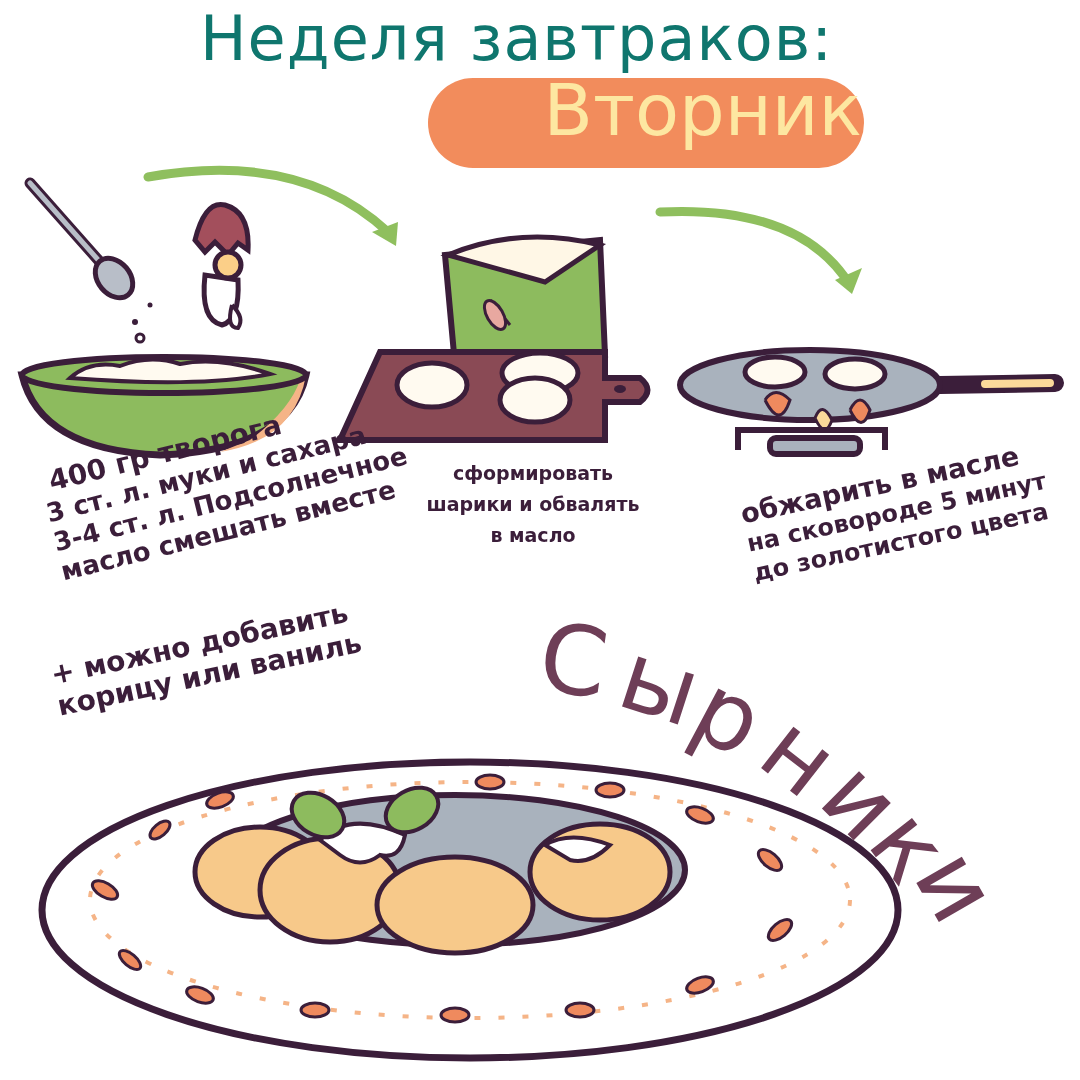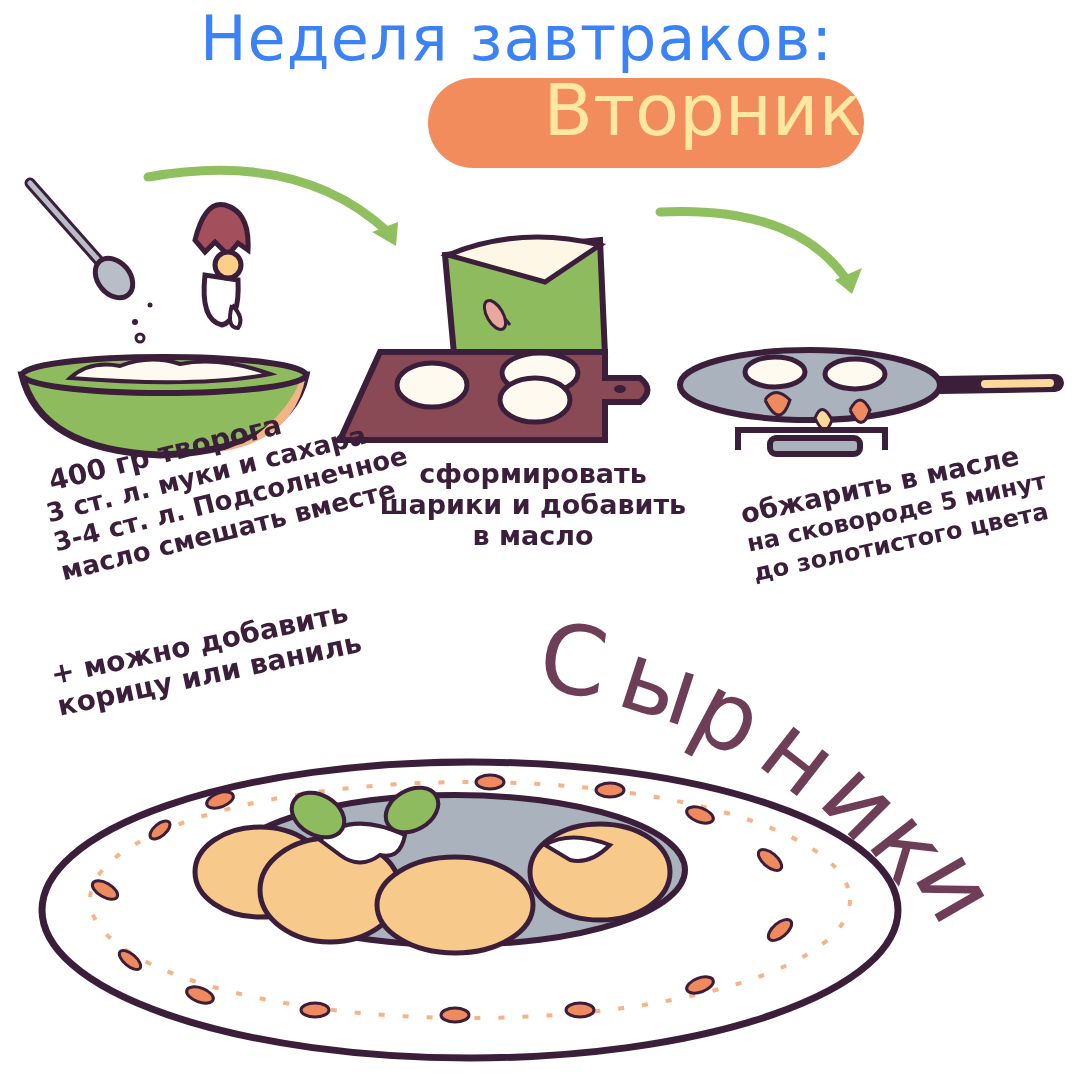--- a/index.html
+++ b/index.html
@@ -1,25 +1,25 @@
 <!DOCTYPE html>
 <html><head>
 <meta charset="utf-8">
 <style>
   html, body { margin:0; padding:0; background:#ffffff; }
   body { width:1080px; height:1080px; position:relative; overflow:hidden; font-family:"DejaVu Sans", sans-serif; }
   .abs { position:absolute; }
-  .title-line1 { left:200px; top:2px; font-size:62px; color:#3b82f6; letter-spacing:1px; white-space:nowrap; }
+  .title-line1 { left:200px; top:2px; font-size:62px; color:#0f766e; letter-spacing:1px; white-space:nowrap; }
   .title-pill { left:428px; top:78px; width:436px; height:90px; background:#f28c5c; border-radius:45px; }
   .title-line2 { left:430px; top:68px; width:432px; text-align:right; font-size:72px; color:#fde7a1; white-space:nowrap; }
   .step-text { color:#3b1e3a; font-weight:bold; font-size:26px; line-height:30px; white-space:nowrap; }
   .ingredients { left:36px; top:470px; transform:rotate(-14deg); transform-origin:left top; }
   .ingredients div { display:block; }
   .note { left:48px; top:660px; transform:rotate(-12deg); transform-origin:left top; font-size:28px; line-height:32px; }
-  .step2 { left:368px; top:458px; width:330px; text-align:center; font-size:27px; line-height:31px; }
+  .step2 { left:368px; top:458px; width:330px; text-align:center; font-size:19px; line-height:31px; }
   .step3 { left:738px; top:500px; transform:rotate(-12deg); transform-origin:left top; font-size:24px; line-height:30px; }
   .dish-name { left:540px; top:600px; font-size:96px; color:#6e3e57; }
   .dish-name span { position:absolute; display:block; }
   svg { position:absolute; left:0; top:0; }
 </style>
 </head>
 <body>
 
 <div class="abs title-line1">Неделя завтраков:</div>
 <div class="abs title-pill"></div>
@@ -130,21 +130,21 @@
   <div>масло смешать вместе</div>
 </div>
 
 <div class="abs step-text note">
   <div>+ можно добавить</div>
   <div>корицу или ваниль</div>
 </div>
 
 <div class="abs step-text step2">
   <div>сформировать</div>
-  <div>шарики и добавить</div>
+  <div>шарики и обвалять</div>
   <div>в масло</div>
 </div>
 
 <div class="abs step-text step3">
   <div style="font-size:27px;">обжарить в масле</div>
   <div>на сковороде 5 минут</div>
   <div>до золотистого цвета</div>
 </div>
 
 <div class="abs dish-name" style="left:0;top:0;width:1080px;height:1080px;pointer-events:none;">

